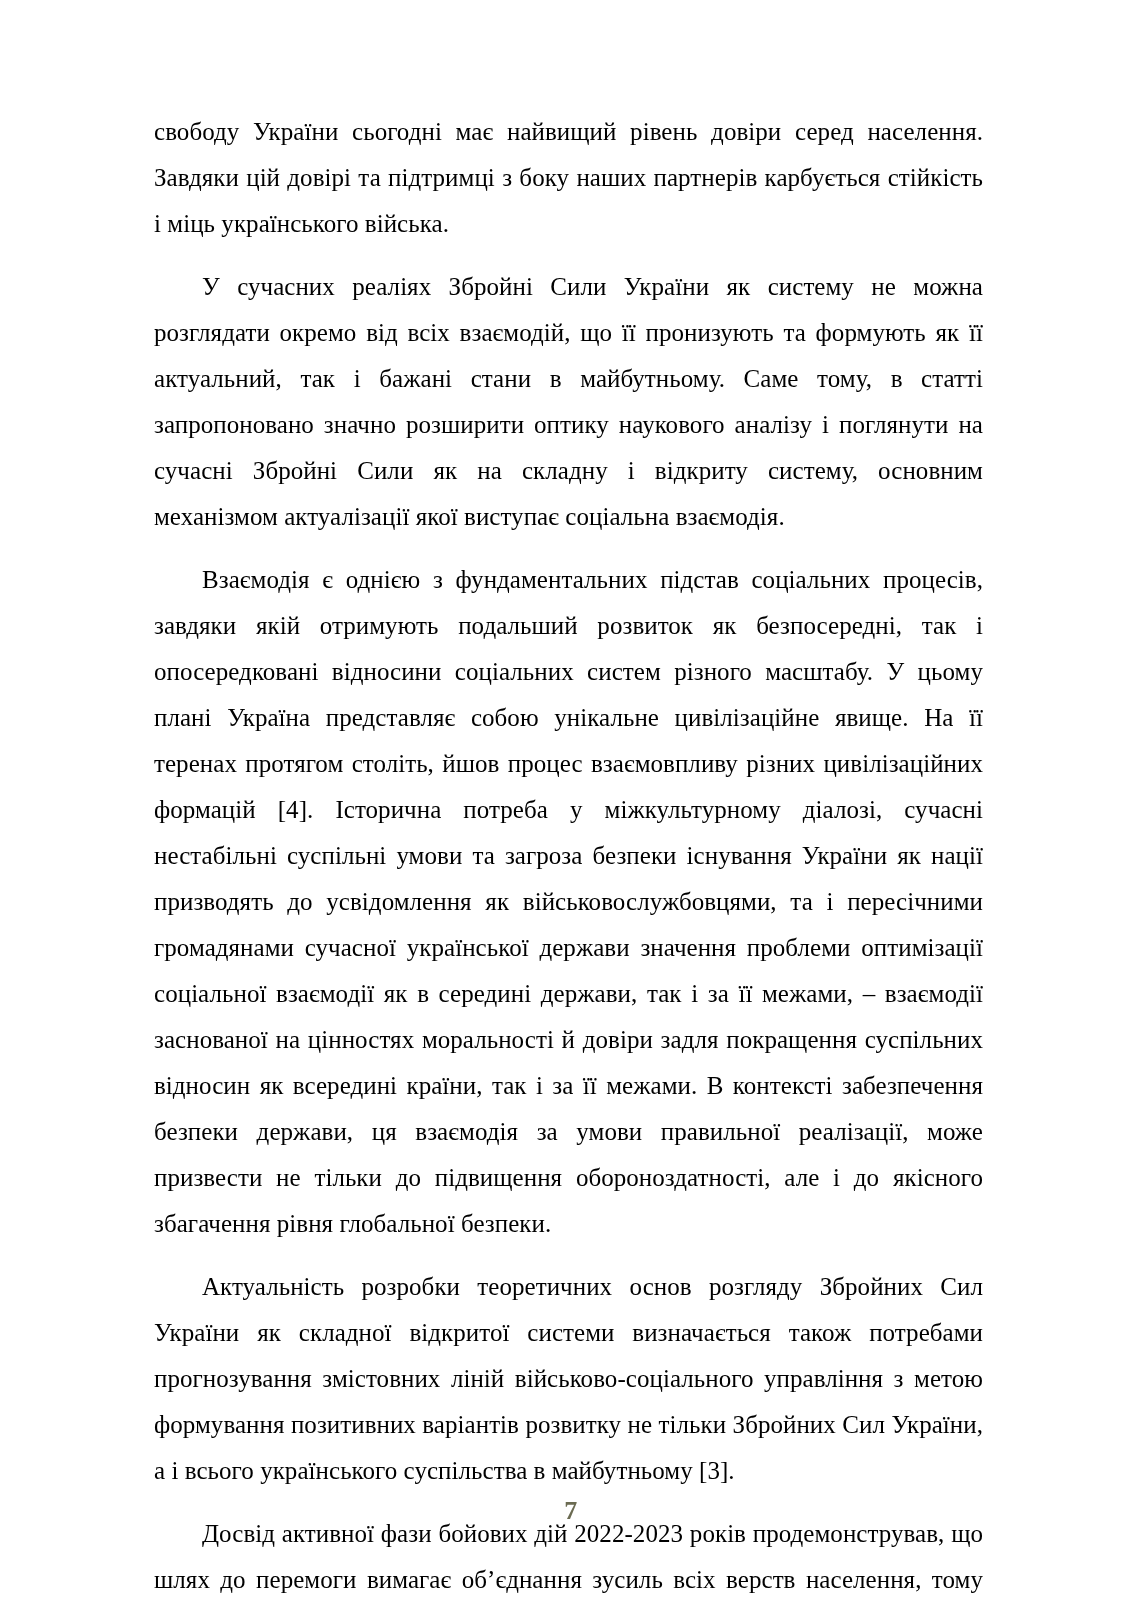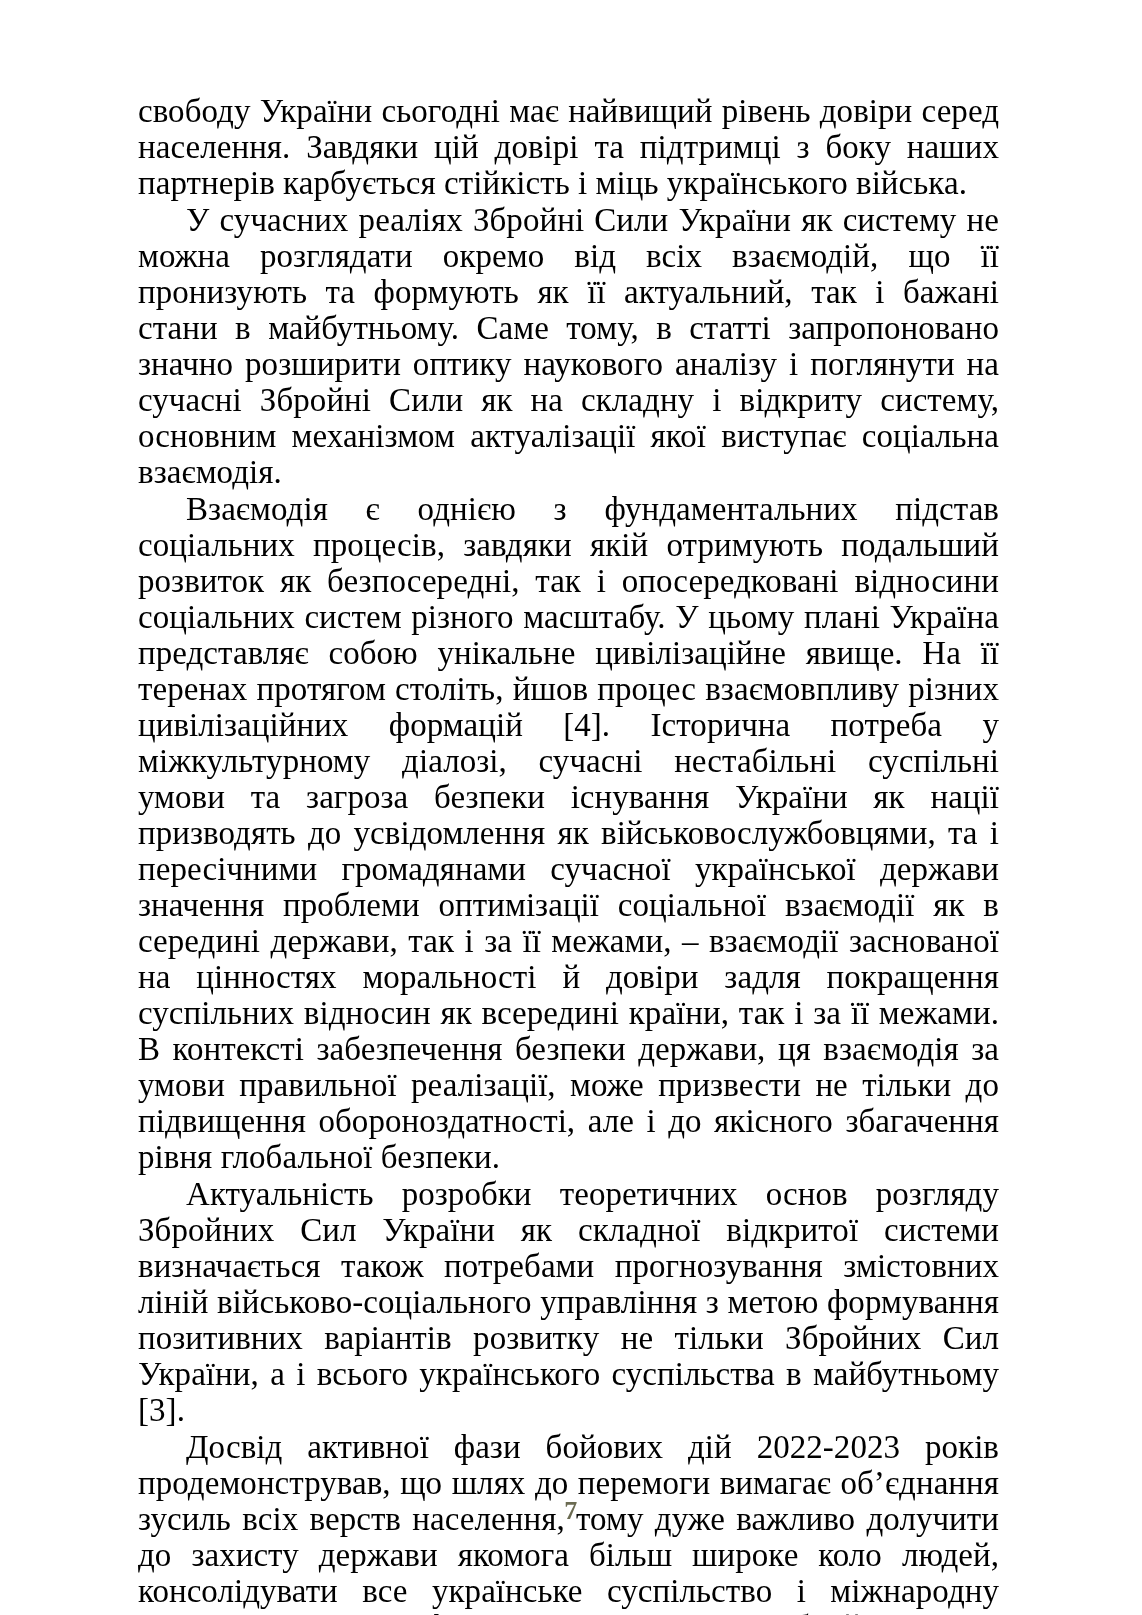--- a/index.html
+++ b/index.html
@@ -21,23 +21,23 @@
     overflow: hidden;
     box-sizing: border-box;
   }
   .content {
     position: absolute;
     left: 137px;
     top: 92px;
     width: 863px;
   }
   .para {
-    margin: 1px;
-    font-size: 33px;
-    line-height: 36px;
+    margin: 17px;
+    font-size: 25px;
+    line-height: 46px;
     text-align: justify;
     text-justify: inter-word;
     letter-spacing: 0.05px;
     word-spacing: 0px;
     hyphens: none;
   }
   .para.indent {
     text-indent: 48px;
   }
   .para.noindent {

